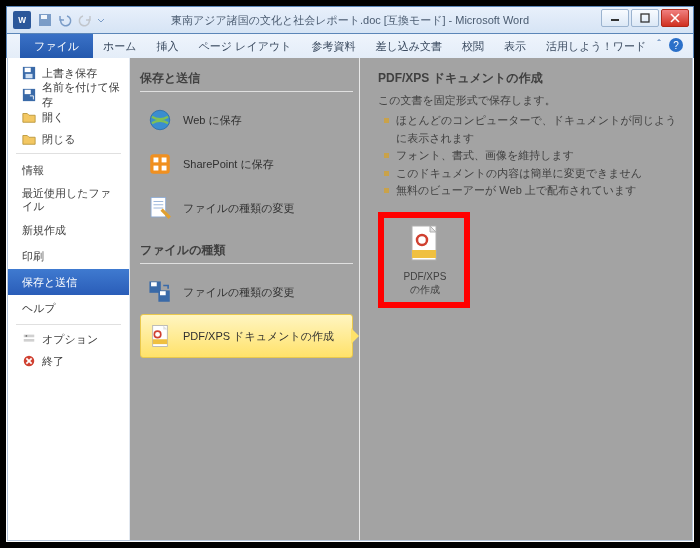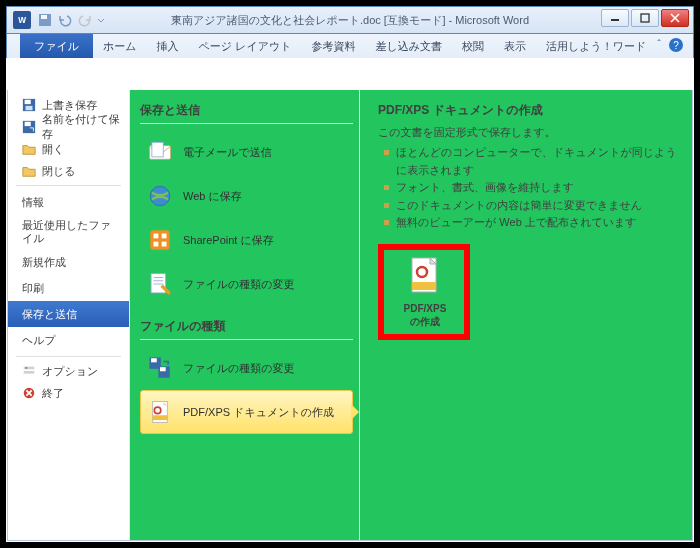--- a/index.html
+++ b/index.html
@@ -17,21 +17,21 @@
   .win-btn { width: 28px; height: 18px; margin-left: 2px; border: 1px solid #9bb3cf; border-radius: 2px; display: flex; align-items: center; justify-content: center; background: linear-gradient(#f8fbff,#dce8f6); cursor: pointer; }
   .win-close { background: linear-gradient(#f08080,#d03020); border-color: #b02818; color: #fff; }
 
   
   .ribbon-tabs { height: 24px; background: linear-gradient(#eef4fc,#e4edf8); border-left:1px solid #5b86b8; border-right:1px solid #5b86b8; display:flex; align-items:flex-end; font-size:11px; color:#3a4a5f; position:relative; }
   .tab-file { background: linear-gradient(#3a71c6,#2459ae); color:#fff; padding:4px 14px; height:24px; border-radius:0 0 0 0; margin-left:13px; display:flex; align-items:center; cursor:pointer; }
   .tab { padding: 4px 10px; cursor:pointer; }
   .ribbon-help { position:absolute; right:10px; top:4px; display:flex; gap:8px; color:#3a6aa8; }
 
   
-  .backstage { position:absolute; top:52px; left:1px; right:1px; bottom:1px; background:#22c55e; border:1px solid #b8c8dd; border-top:none; display:flex;margin-top:32px; }
+  .backstage { position:absolute; top:52px; left:1px; right:1px; bottom:1px; background:#a3a3a3; border:1px solid #b8c8dd; border-top:none; display:flex; }
   .side { width:122px; background:#fff; border-right:1px solid #e2e8f0; padding-top:4px; }
   .side-item { display:flex; align-items:center; gap:6px; padding:4px 8px 4px 14px; font-size:11px; color:#404040; cursor:pointer; height:22px; }
   .side-item.noicon { padding-left: 14px; height:26px; }
   .side-sep { border-top:1px solid #e0e0e0; margin:3px 8px; }
   .side-item.active { background:linear-gradient(#3f7ad0,#2a5db8); color:#fff; }
   .side-sm-icon { width:14px; height:14px; flex:none; }
 
   
   .mid { width:230px; padding:12px 6px 0 10px; border-right:1px solid #e8e8e8; }
   .mid h3 { font-size:12px; color:#404040; font-weight:bold; margin-bottom:4px; }
@@ -43,21 +43,21 @@
   .mid-icon { width:26px; height:26px; flex:none; }
 
   
   .right { flex:1; padding:12px 14px 0 18px; font-size:11px; color:#404040; }
   .right h3 { font-size:12px; font-weight:bold; margin-bottom:6px; }
   .right .desc { margin-bottom:4px; }
   .right ul { list-style:none; margin-left:4px; }
   .right li { position:relative; padding-left:14px; line-height:1.6; }
   .right li::before { content:""; position:absolute; left:2px; top:6px; width:5px; height:5px; background:#c9a24a; }
   .big-btn-wrap { margin-top:12px; border:6px solid #ff0000; width:92px; padding:6px 4px; }
-  .big-btn { width:74px; text-align:center; cursor:pointer;font-weight:bold; }
+  .big-btn { width:74px; text-align:center; cursor:pointer; }
   .big-btn .bicon { width:34px; height:40px; margin:0 auto 4px; }
   .big-btn .blabel { font-size:10px; line-height:1.3; }
 </style>
 </head>
 <body>
 <div class="frame">
 
 <div class="titlebar">
   <div class="word-icon">
     <svg viewBox="0 0 16 16">
@@ -184,28 +184,20 @@
             <line x1="5" y1="5" x2="11" y2="11" stroke="#fff" stroke-width="2"></line>
             <line x1="11" y1="5" x2="5" y2="11" stroke="#fff" stroke-width="2"></line>
           </svg>
       <span>終了</span>
     </div>
   </div>
 
   <div class="mid">
     <h3>保存と送信</h3>
     <div class="mid-sep"></div>
-    <div class="mid-item">
-      <svg class="mid-icon" viewBox="0 0 32 32">
-            <rect x="3" y="8" width="26" height="17" rx="2" fill="#fff" stroke="#bca96a"></rect>
-            <path d="M3 9 L16 19 L29 9" fill="none" stroke="#bca96a"></path>
-            <rect x="6" y="4" width="14" height="18" fill="#fff" stroke="#88a8d4"></rect>
-          </svg>
-      <span>電子メールで送信</span>
-    </div>
     <div class="mid-item">
       <svg class="mid-icon" viewBox="0 0 32 32">
             <circle cx="16" cy="16" r="12" fill="#3a8dd0"></circle>
             <path d="M6 12 Q16 18 26 12 M6 20 Q16 14 26 20" fill="none" stroke="#7fc056" stroke-width="3"></path>
             <ellipse cx="16" cy="16" rx="12" ry="12" fill="none" stroke="#2a6da8"></ellipse>
           </svg>
       <span>Web に保存</span>
     </div>
     <div class="mid-item">
       <svg class="mid-icon" viewBox="0 0 32 32">

